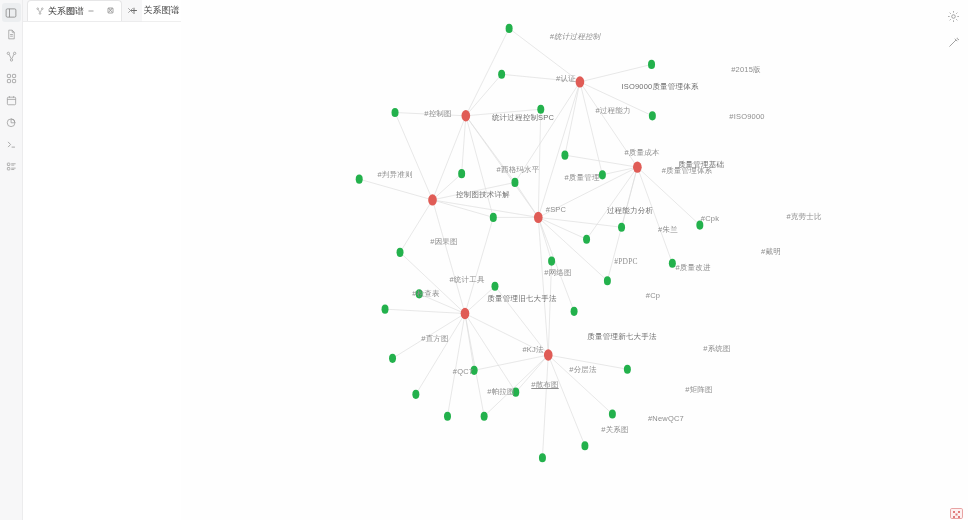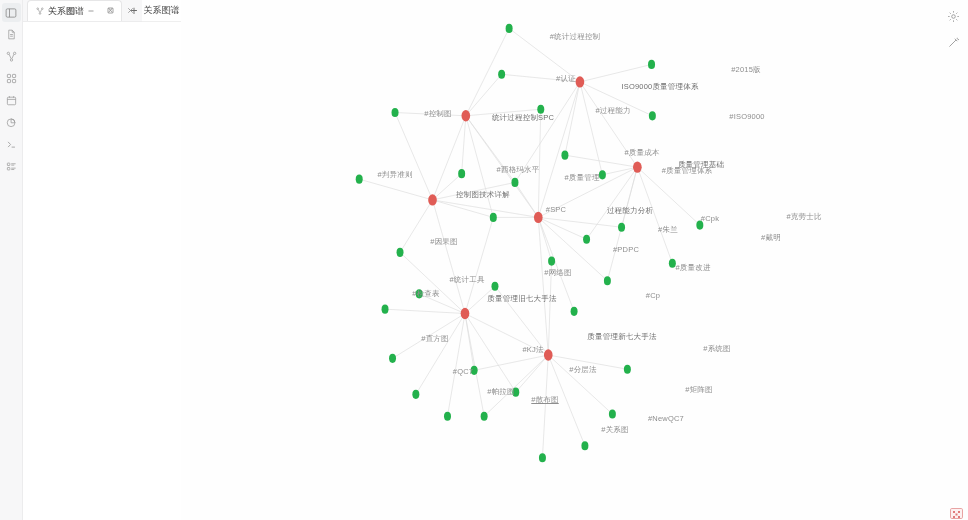--- a/index.html
+++ b/index.html
@@ -339,51 +339,51 @@
           <circle cx="434" cy="419" r="4.2" fill="#23b14c" class="node"></circle>
         </svg>
       <div id="labels">
           <div class="nlabel hub" style="left: 342px; top: 113px;">统计过程控制SPC</div>
           <div class="nlabel hub" style="left: 479px; top: 82px;">ISO9000质量管理体系</div>
           <div class="nlabel hub" style="left: 302px; top: 190px;">控制图技术详解</div>
           <div class="nlabel hub" style="left: 520px; top: 160px;">质量管理基础</div>
           <div class="nlabel hub" style="left: 429px; top: 206px; margin-left: 20px;">过程能力分析</div>
           <div class="nlabel hub" style="left: 341px; top: 294px;">质量管理旧七大手法</div>
           <div class="nlabel hub" style="left: 441px; top: 332px;">质量管理新七大手法</div>
-          <div class="nlabel" style="left: 394px; top: 32px;">#统计过程控制</div>
+          <div class="nlabel" style="left: 394px; top: 32px; font-style: italic;">#统计过程控制</div>
           <div class="nlabel" style="left: 385px; top: 74px;">#认证</div>
           <div class="nlabel" style="left: 565px; top: 65px;">#2015版</div>
           <div class="nlabel" style="left: 566px; top: 112px;">#ISO9000</div>
           <div class="nlabel" style="left: 257px; top: 109px;">#控制图</div>
           <div class="nlabel" style="left: 432px; top: 106px; text-align: center;">#过程能力</div>
           <div class="nlabel" style="left: 461px; top: 148px;">#质量成本</div>
           <div class="nlabel" style="left: 506px; top: 166px;">#质量管理体系</div>
           <div class="nlabel" style="left: 214px; top: 170px;">#判异准则</div>
           <div class="nlabel" style="left: 337px; top: 165px;">#西格玛水平</div>
           <div class="nlabel" style="left: 401px; top: 173px;">#质量管理</div>
           <div class="nlabel" style="left: 375px; top: 205px;">#SPC</div>
           <div class="nlabel" style="left: 529px; top: 214px;">#Cpk</div>
           <div class="nlabel" style="left: 623px; top: 212px;">#克劳士比</div>
           <div class="nlabel" style="left: 487px; top: 225px;">#朱兰</div>
-          <div class="nlabel" style="left: 590px; top: 233px;">#戴明</div>
+          <div class="nlabel" style="left: 590px; top: 247px;">#戴明</div>
           <div class="nlabel" style="left: 263px; top: 237px;">#因果图</div>
-          <div class="nlabel" style="left: 445px; top: 245px;">#PDPC</div>
+          <div class="nlabel" style="left: 445px; top: 257px; font-family: Liberation Serif, serif;">#PDPC</div>
           <div class="nlabel" style="left: 512px; top: 263px;">#质量改进</div>
           <div class="nlabel" style="left: 286px; top: 275px;">#统计工具</div>
           <div class="nlabel" style="left: 377px; top: 268px;">#网络图</div>
           <div class="nlabel" style="left: 245px; top: 289px;">#检查表</div>
           <div class="nlabel" style="left: 472px; top: 291px;">#Cp</div>
           <div class="nlabel" style="left: 254px; top: 334px;">#直方图</div>
           <div class="nlabel" style="left: 352px; top: 345px;">#KJ法</div>
           <div class="nlabel" style="left: 536px; top: 344px;">#系统图</div>
           <div class="nlabel" style="left: 402px; top: 365px;">#分层法</div>
           <div class="nlabel" style="left: 282px; top: 367px;">#QC7</div>
           <div class="nlabel" style="left: 518px; top: 385px;">#矩阵图</div>
           <div class="nlabel" style="left: 320px; top: 387px;">#帕拉图</div>
-          <div class="nlabel" style="left: 364px; top: 395px; text-decoration: underline;">#散布图</div>
+          <div class="nlabel" style="left: 364px; top: 380px; text-decoration: underline;">#散布图</div>
           <div class="nlabel" style="left: 485px; top: 414px;">#NewQC7</div>
           <div class="nlabel" style="left: 434px; top: 425px;">#关系图</div>
         </div>
 
       <div class="floatbtns">
         <div class="floatbtn">
           <svg width="13" height="13" viewBox="0 0 16 16" fill="none" stroke="#9b9b9b" stroke-width="1.15">
             <circle cx="8" cy="8" r="2.2"></circle>
             <path d="M8 1.4v1.8M8 12.8v1.8M1.4 8h1.8M12.8 8h1.8M3.3 3.3l1.3 1.3M11.4 11.4l1.3 1.3M12.7 3.3l-1.3 1.3M4.6 11.4l-1.3 1.3"></path>
           </svg>

